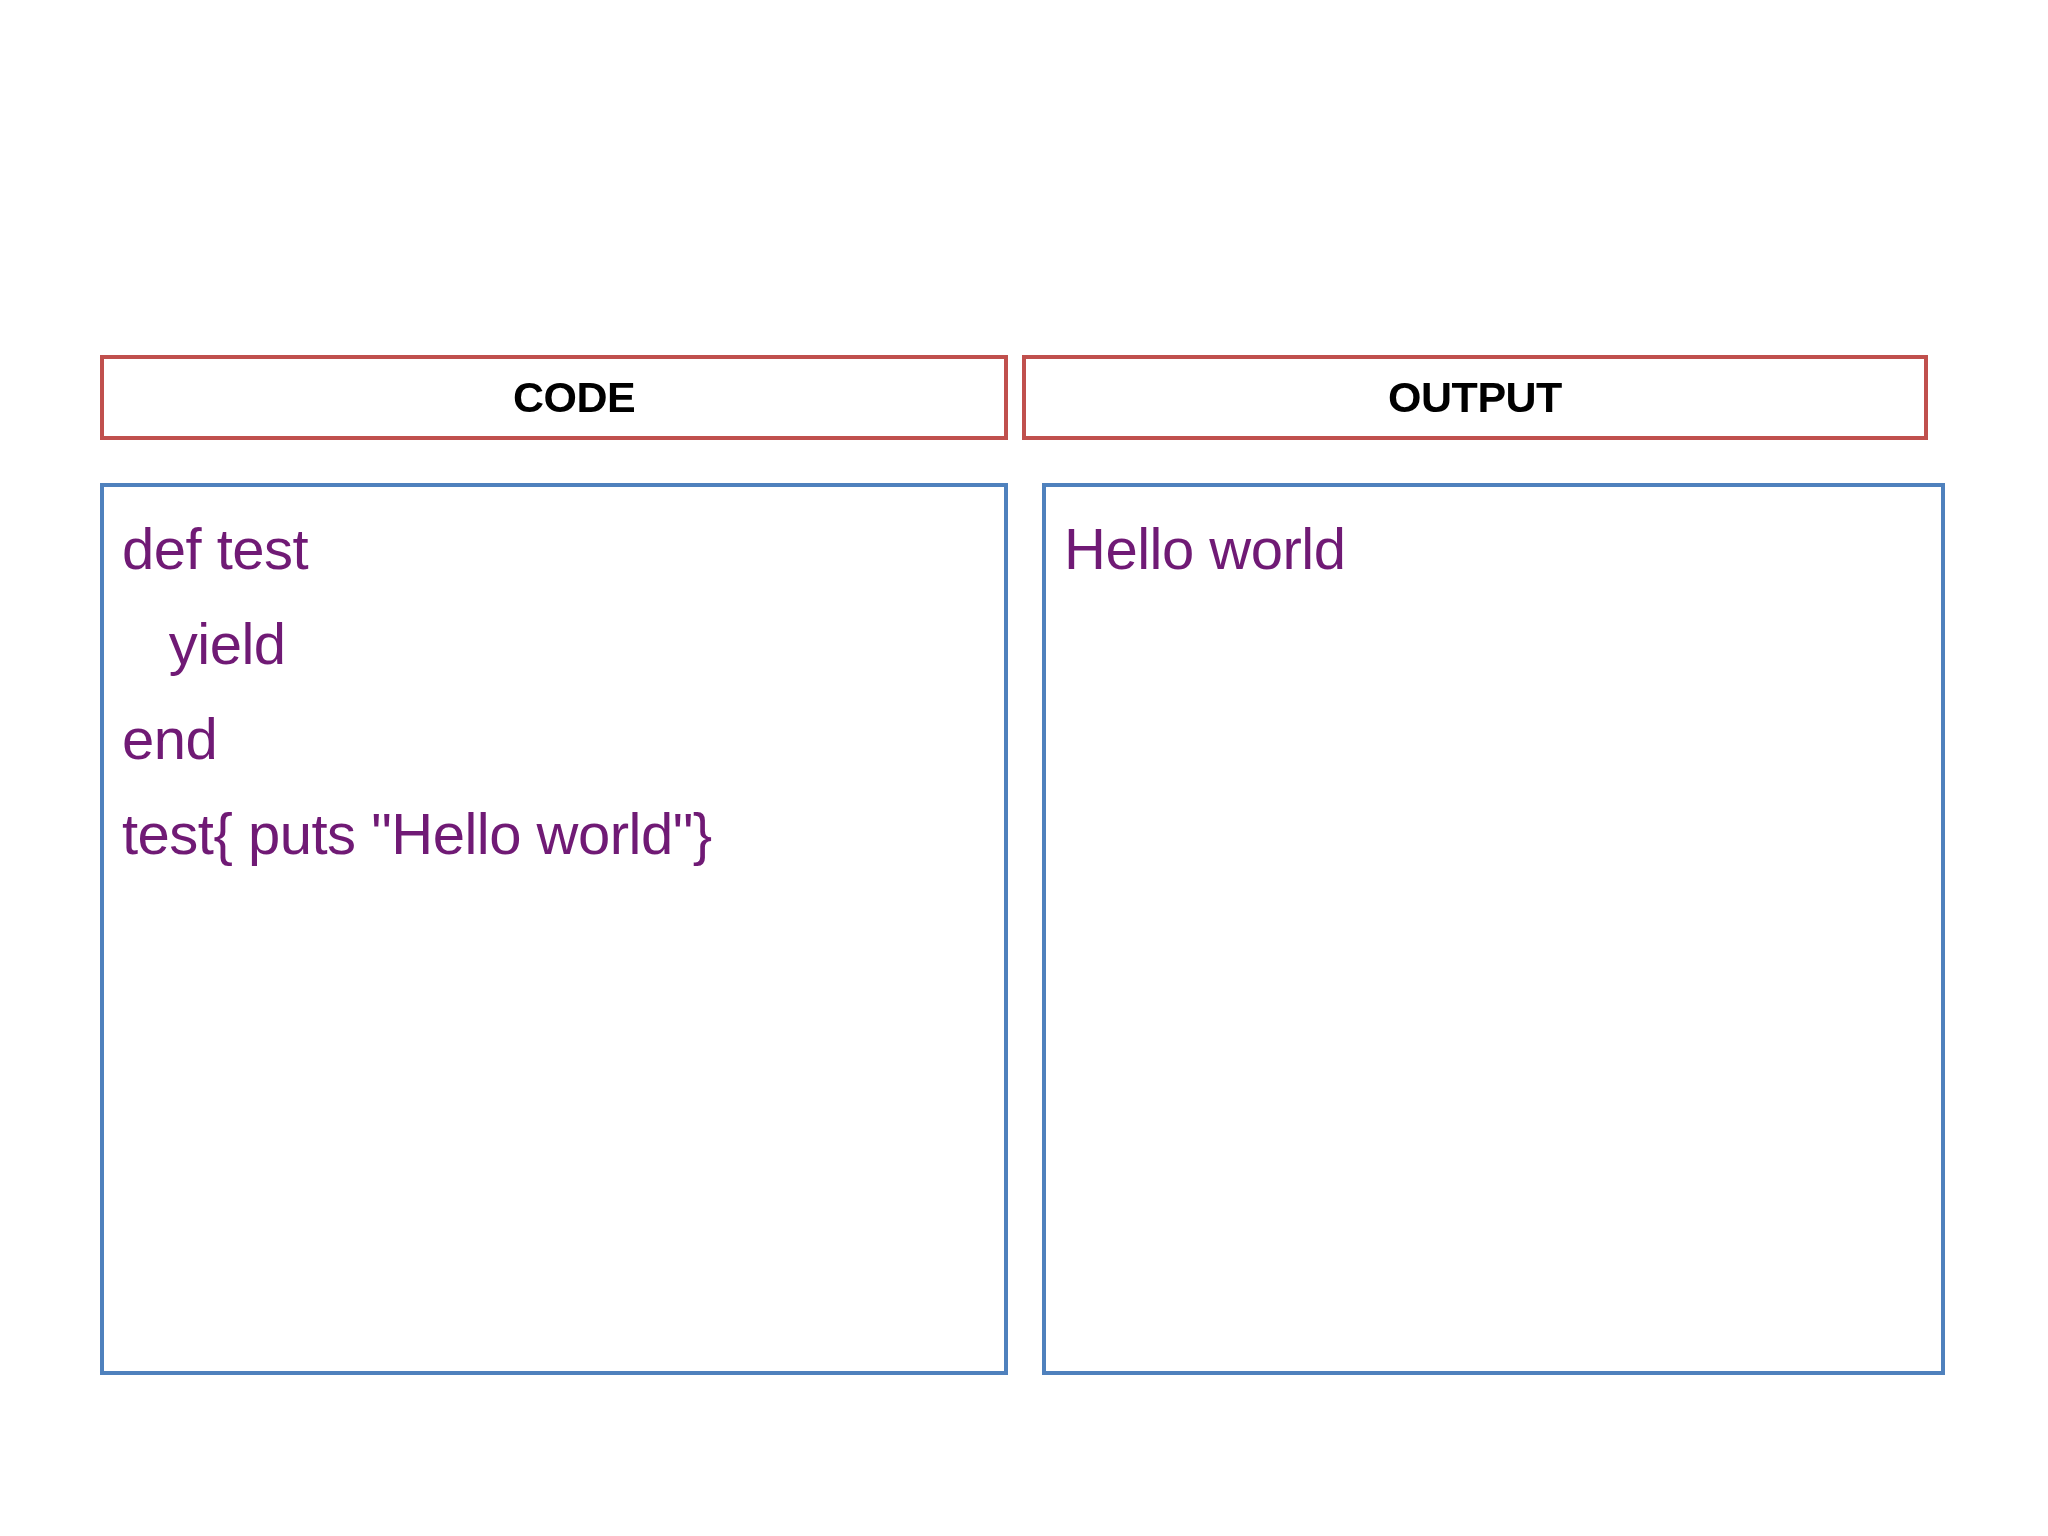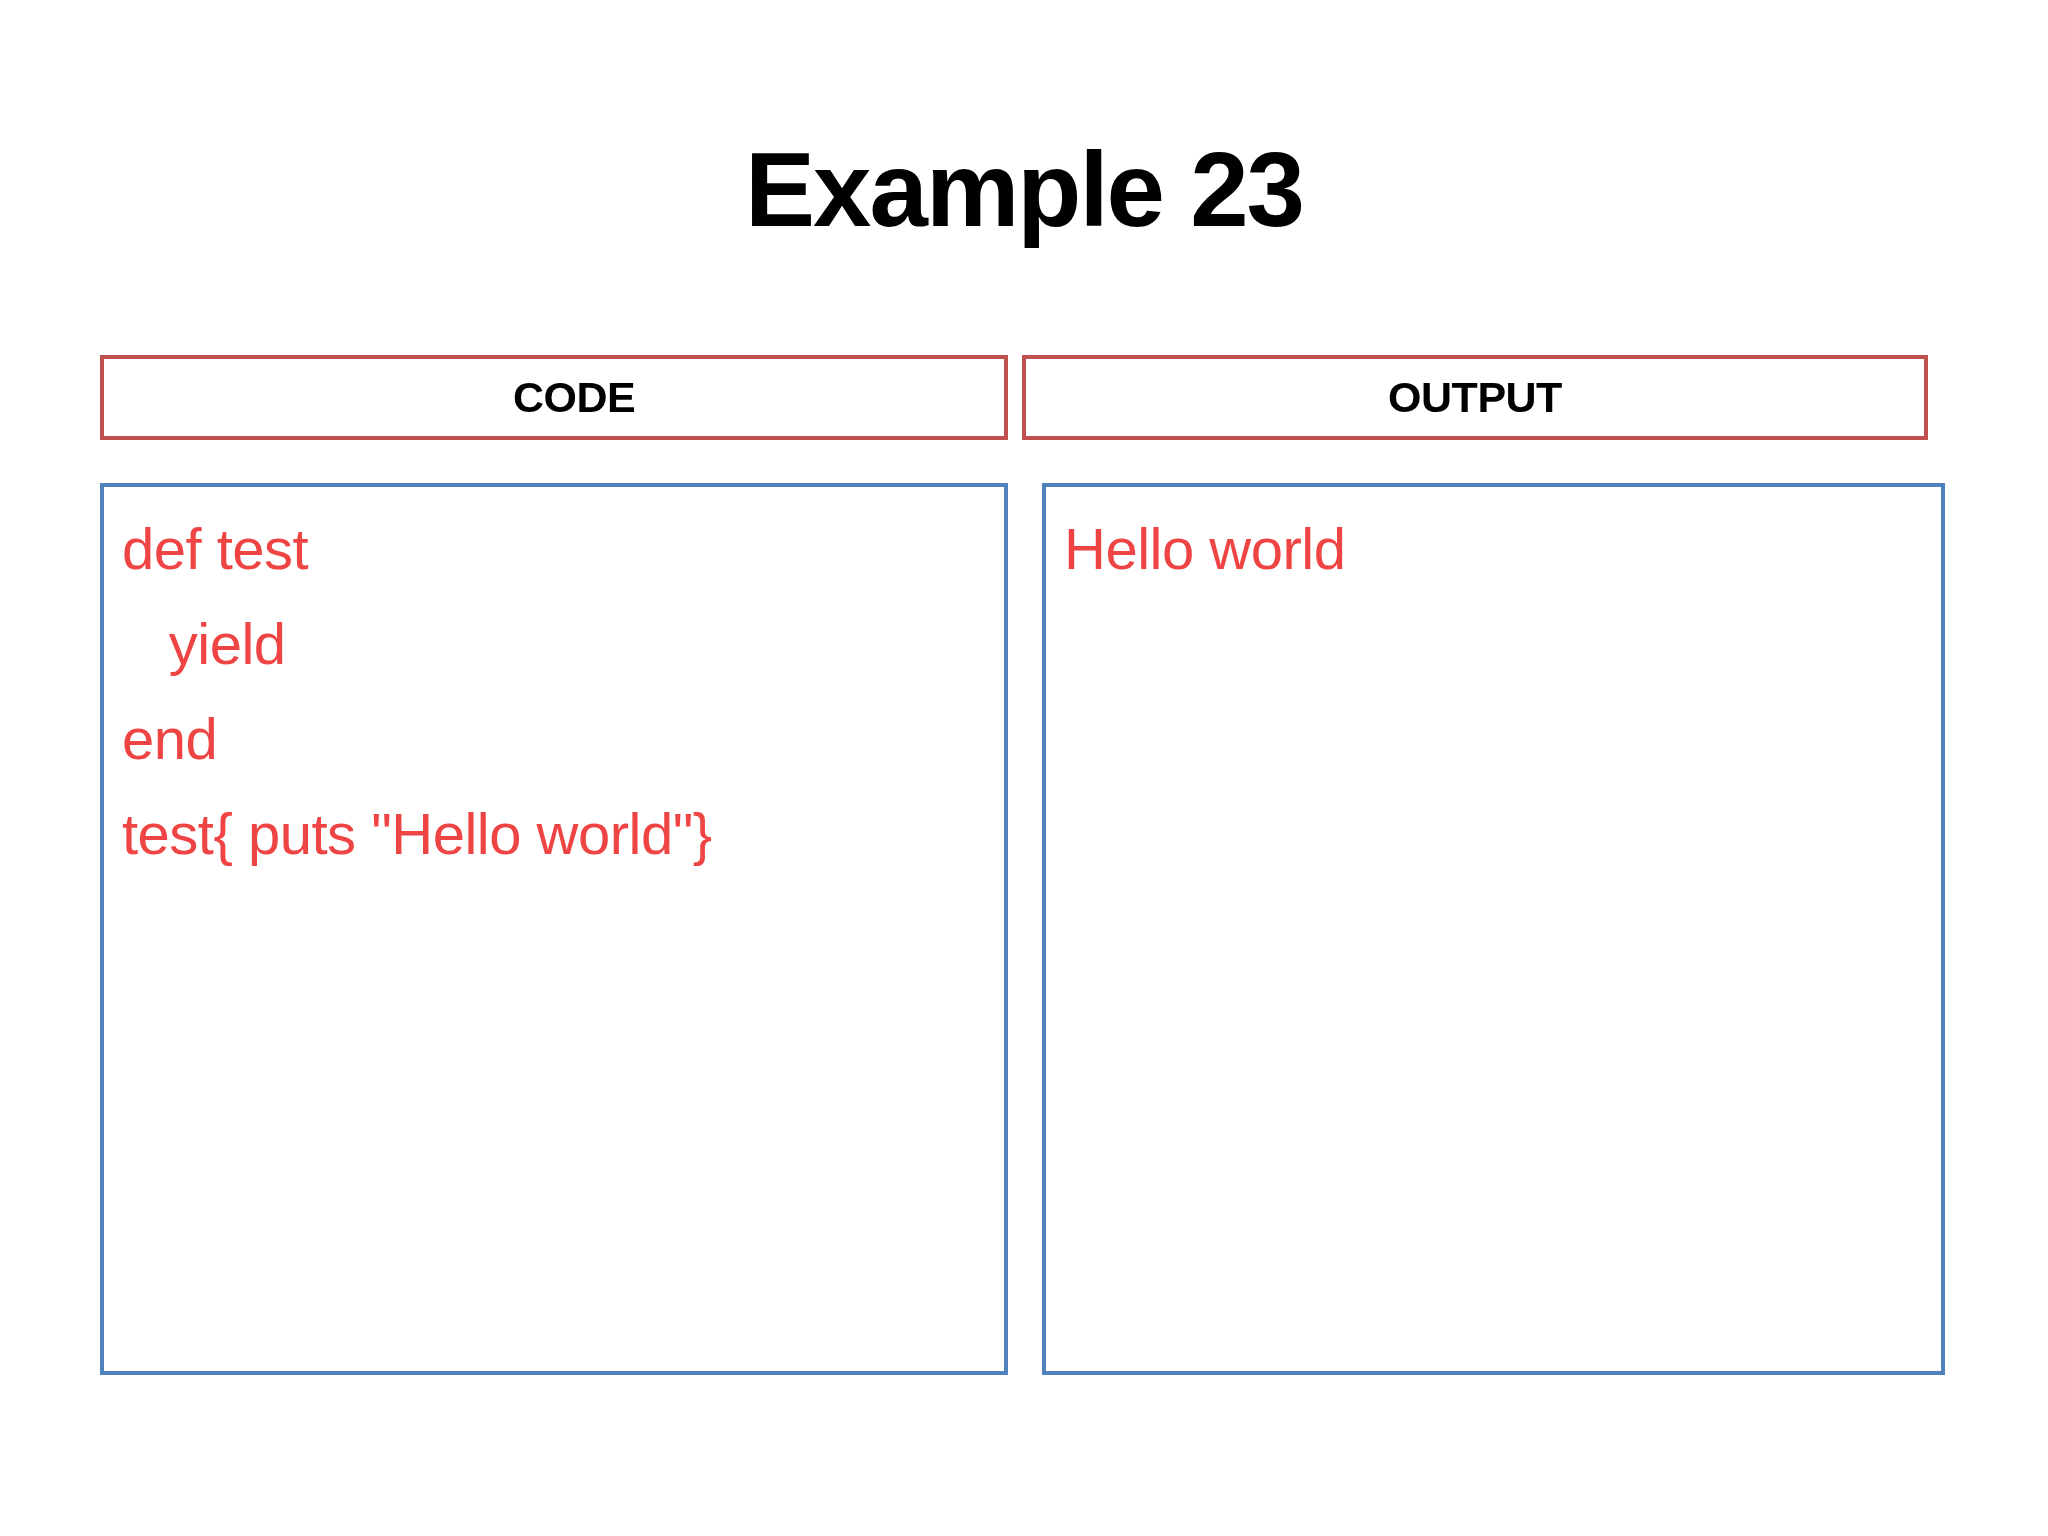--- a/index.html
+++ b/index.html
@@ -59,29 +59,28 @@
   .panel-code   { left: 100px;  width: 908px; }
   .panel-output { left: 1042px; width: 903px; }
   .panel-text {
     margin: 0;
     padding: 14px 12px 14px 18px;
     font-family: "Liberation Sans", sans-serif;
     font-size: 58px;
     line-height: 95px;
     letter-spacing: -0.5px;
     white-space: pre-wrap;
-    color: #ef4444;
+    color: #701a75;
   }
 </style>
 </head>
 <body>
 
 <div class="slide">
 
-  <h1 class="slide-title">Example 23</h1>
 
   <div class="hdr-box hdr-code" style="border-color: rgb(192, 80, 77);">
     <span class="hdr-label">CODE</span>
   </div>
 
   <div class="hdr-box hdr-output" style="border-color: rgb(192, 80, 77);">
     <span class="hdr-label">OUTPUT</span>
   </div>
 
   <div class="panel-box panel-code" style="border-color: rgb(79, 129, 189);">

